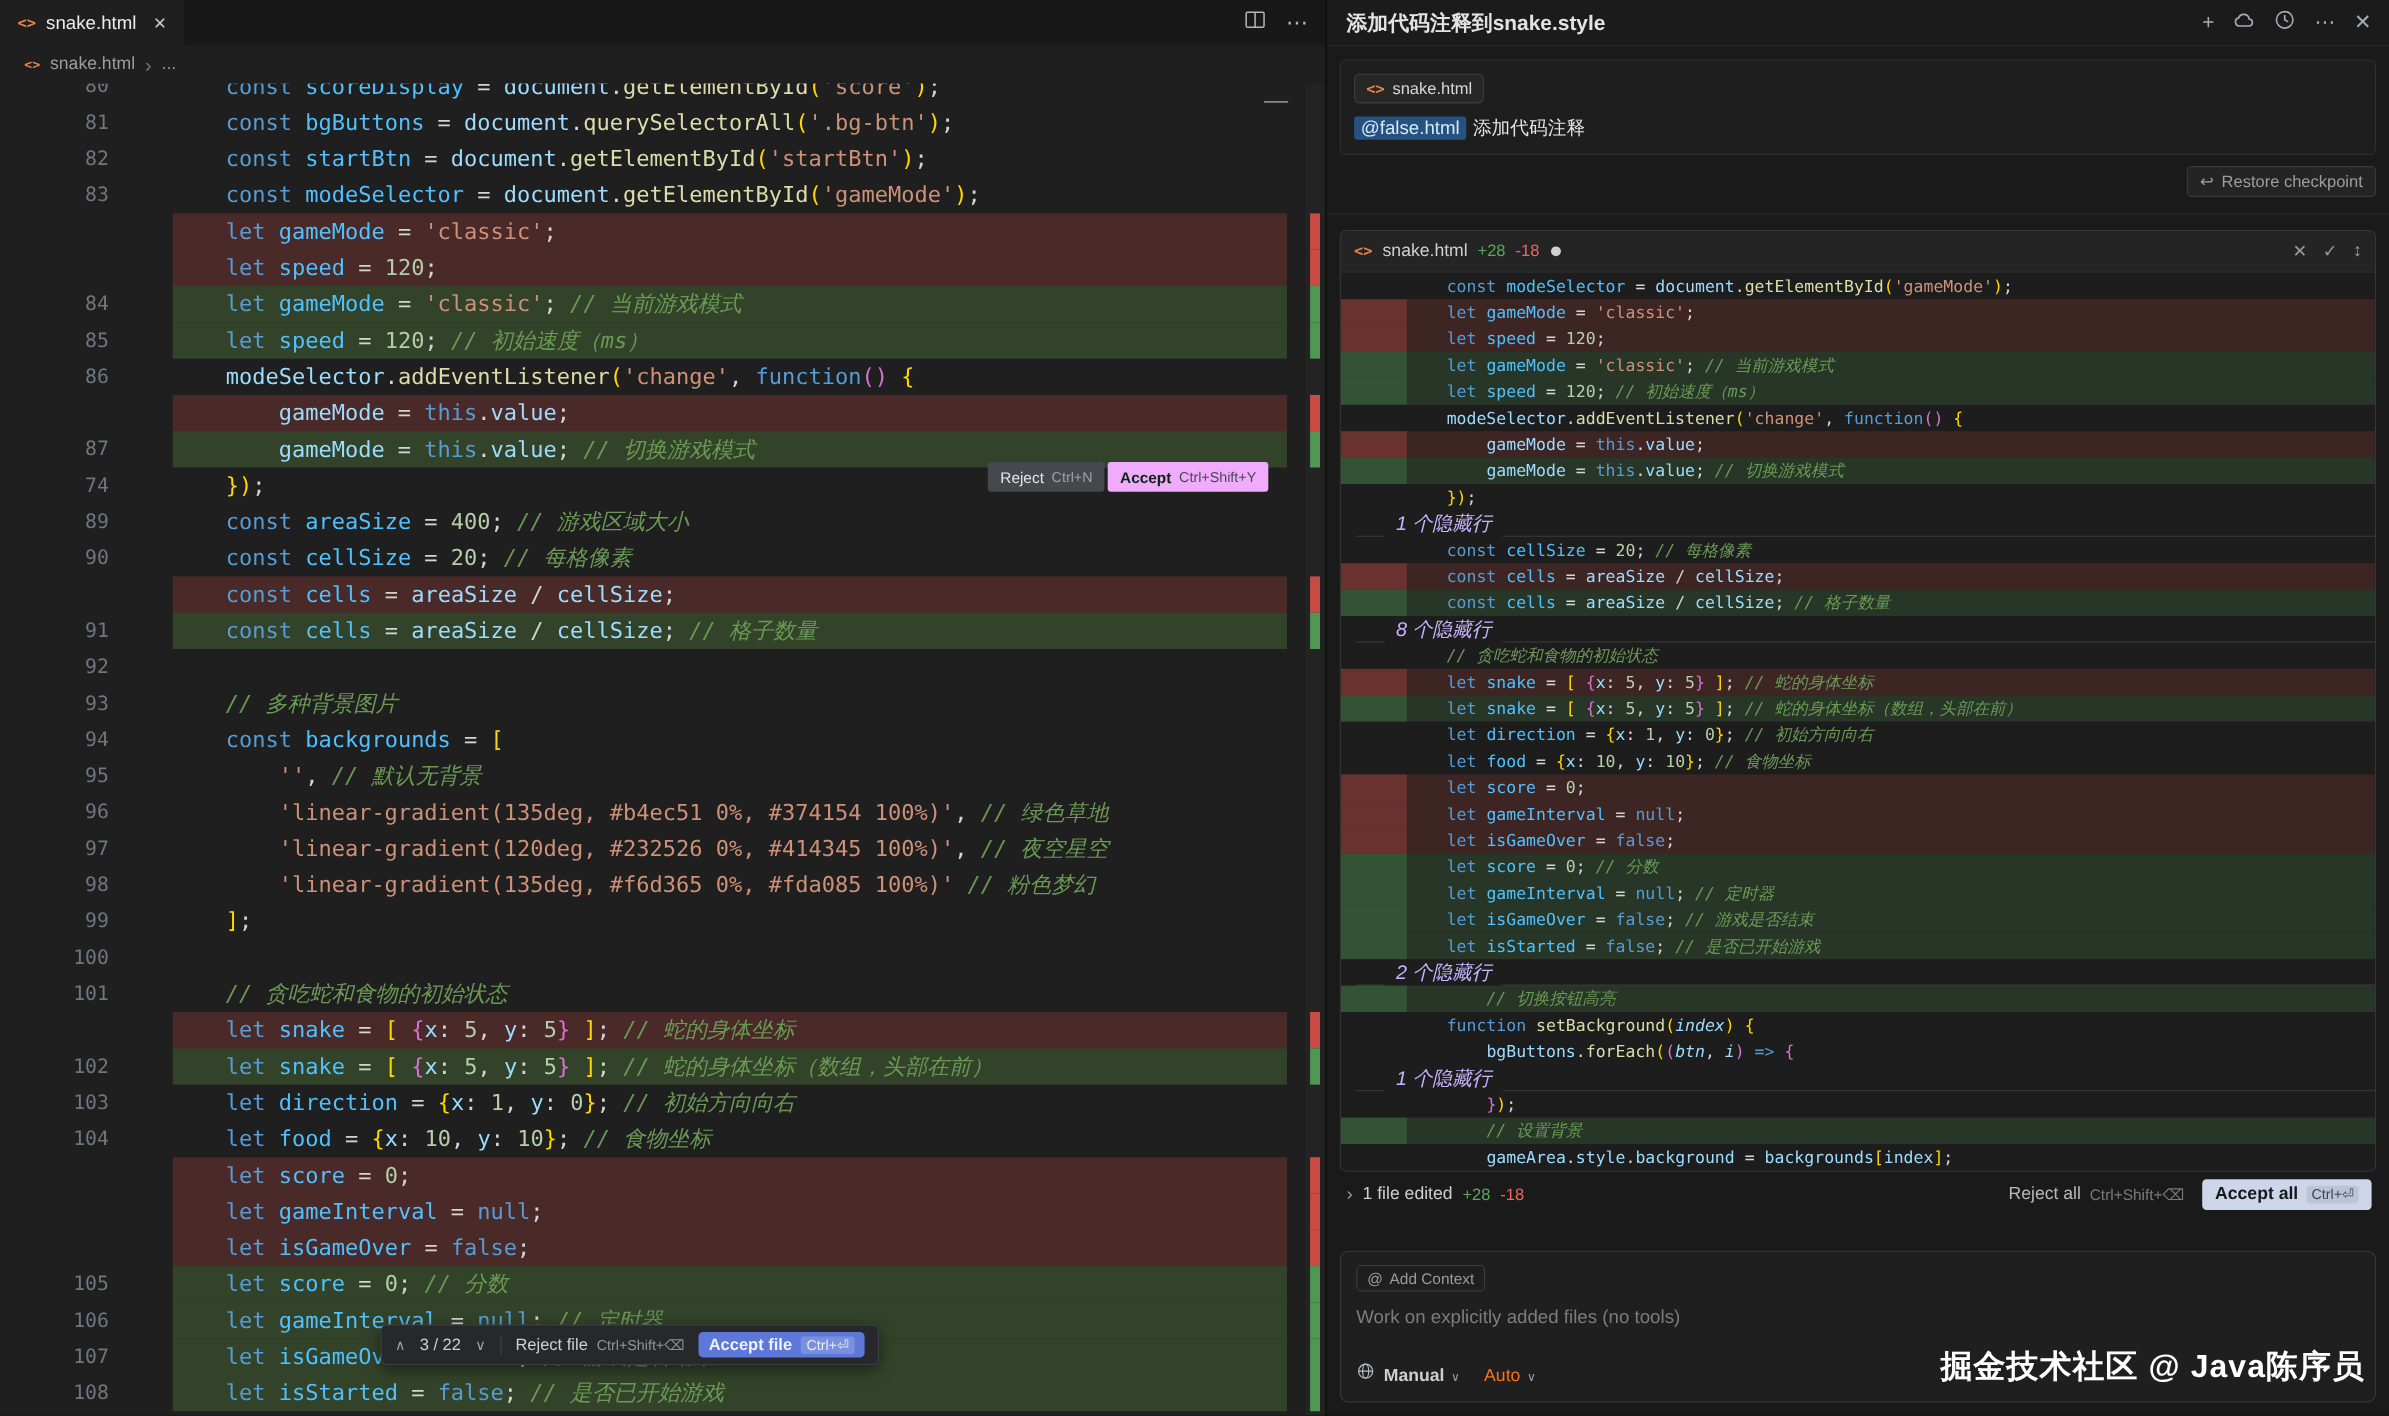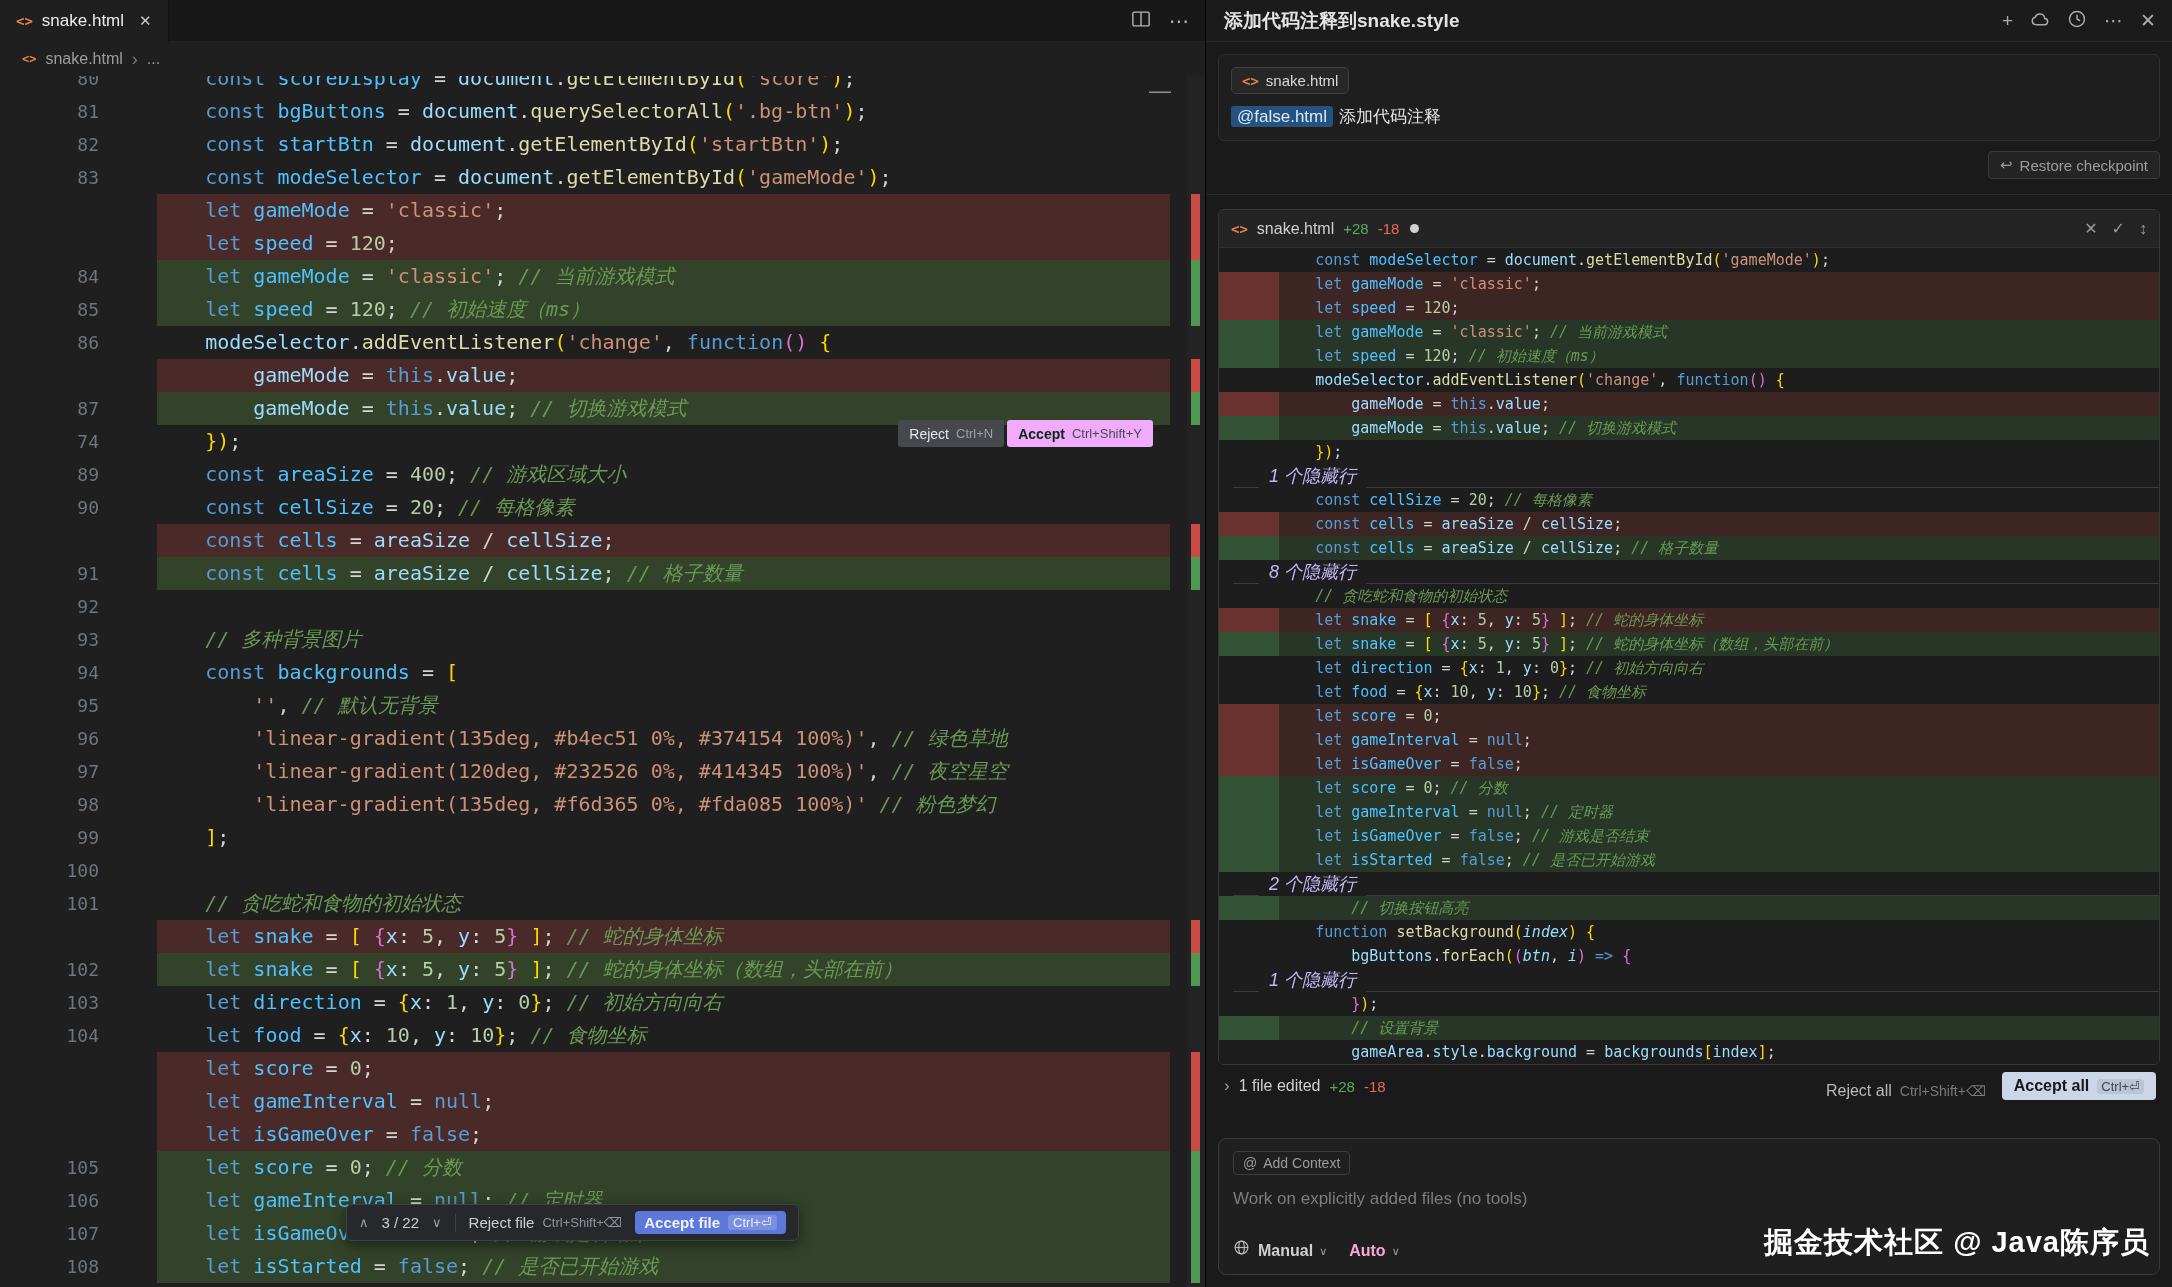--- a/index.html
+++ b/index.html
@@ -105,37 +105,37 @@
   .df-line.del .code{background:rgba(229,83,75,.16)}
   .df-sep{display:flex;align-items:flex-end;height:24px;gap:10px;padding:0 0 0 14px;
     color:#c4b5fd;font-size:18px;font-style:italic;font-family:"Liberation Sans",sans-serif}
   .df-sep::before{content:"";width:26px;border-top:1px solid #3a3a3a}
   .df-sep::after{content:"";flex:1;border-top:1px solid #3a3a3a}
 
   .review-bar{display:flex;align-items:center;justify-content:space-between;height:42px;
     padding:0 4px 0 6px}
   .review-left{display:flex;align-items:center;gap:9px;color:#cfcfcf;font-size:16px}
   .review-left .chevr{color:#9a9a9a;font-size:17px;cursor:pointer}
-  .review-right{display:flex;align-items:flex-end;gap:16px}
+  .review-right{display:flex;align-items:center;gap:16px}
   .reject-all{display:flex;align-items:center;gap:8px;color:#b9b9b9;font-size:16px;cursor:pointer}
   .reject-all .kbd{color:#7a7a7a;font-size:14px}
   .accept-all{display:flex;align-items:center;gap:8px;background:#ccd6e8;color:#16181d;
     font-size:16px;font-weight:600;border-radius:4px;padding:5px 12px;cursor:pointer}
   .accept-all .kbd{color:#3c4656;font-size:13px;font-weight:400;background:rgba(0,0,0,.08);
     border-radius:3px;padding:0 4px}
 
   .composer{margin:6px 12px 12px;border:1px solid #3a3a3a;border-radius:8px;background:#1f1f1f;
     padding:12px 14px 14px}
   .ctx-chip{display:inline-flex;align-items:center;gap:6px;border:1px solid #3c3c3c;
     border-radius:4px;padding:3px 9px;color:#9b9b9b;font-size:14px;cursor:pointer}
   .composer-placeholder{margin-top:14px;color:#7d7d7d;font-size:17px}
   .composer-controls{margin-top:30px;display:flex;align-items:flex-end;gap:8px;color:#b9bcbe}
   .ctl{display:flex;align-items:center;gap:6px;cursor:pointer}
   .ctl .lbl{font-size:16px;font-weight:600;color:#cfcfcf}
-  .ctl .lbl.dim{font-weight:700;color:#f9a8d4}
+  .ctl .lbl.dim{font-weight:400;color:#f97316}
   .ctl .chev{font-size:11px}
   .ctl+.ctl{margin-left:14px}
 
   .watermark{position:absolute;right:22px;bottom:24px;color:#fff;font-size:29px;
     font-weight:700;letter-spacing:1px;z-index:9}
 </style>
 </head>
 <body>
 
 <div class="app">

